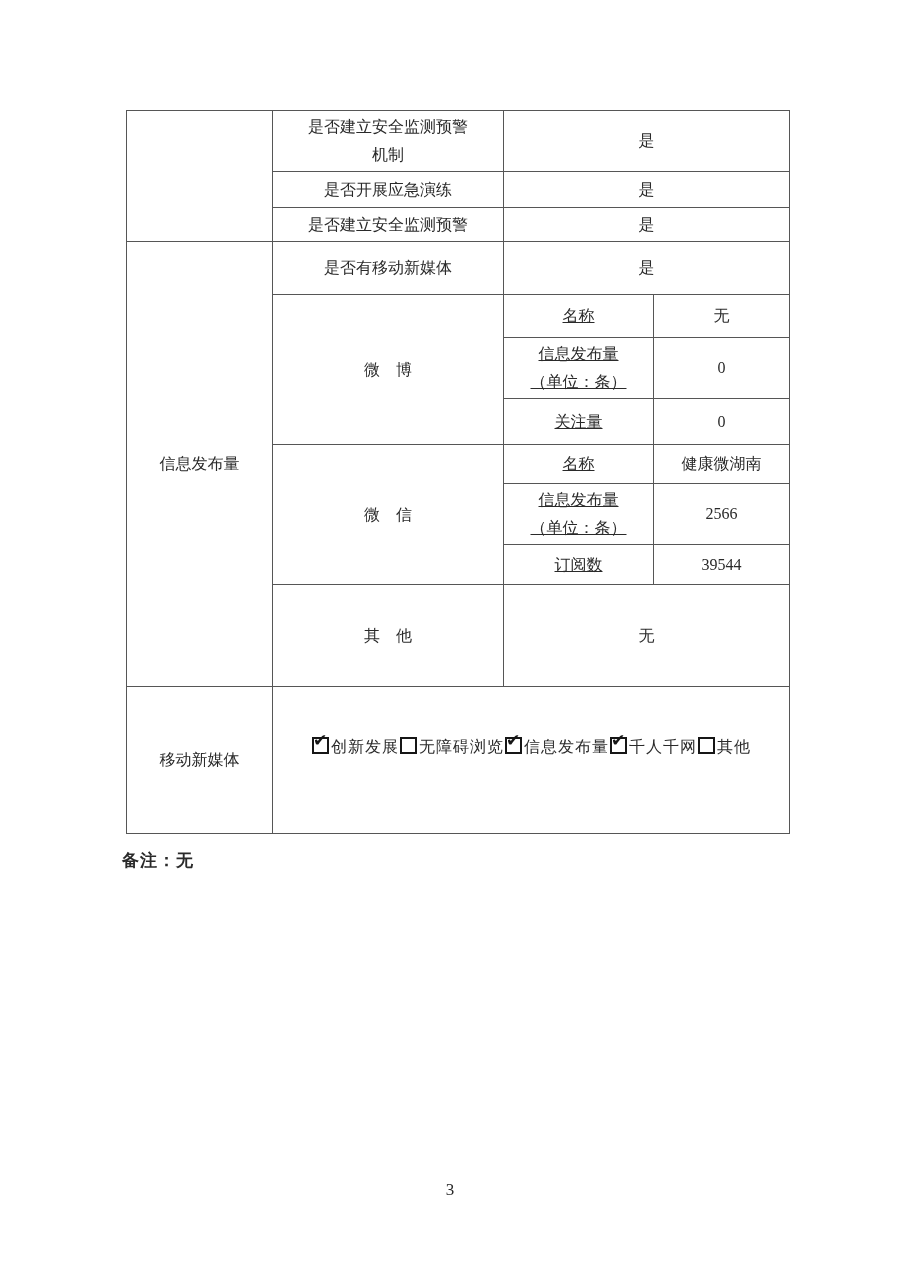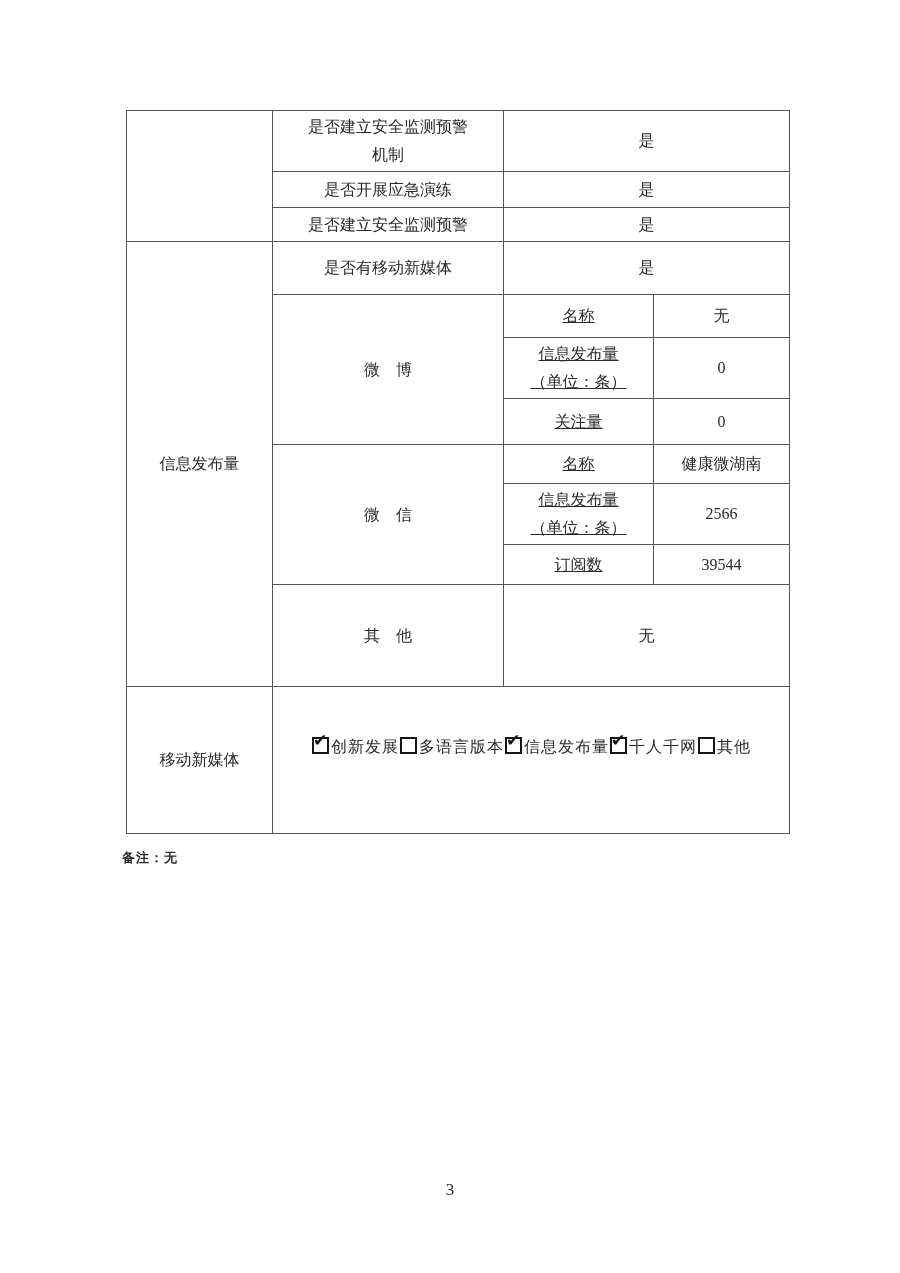--- a/index.html
+++ b/index.html
@@ -57,21 +57,21 @@
     font-weight: bold;
     color: #161616;
     font-family: "DejaVu Sans", sans-serif;
     line-height: 1;
   }
   .cb-label { font-size: 16px; letter-spacing: 1px; }
   .note {
     position: absolute;
     left: 122px;
     top: 849px;
-    font-size: 13px;
+    font-size: 17px;
     font-weight: bold;
     letter-spacing: 1px;
   }
   .pageno {
     position: absolute;
     left: 0;
     right: 0;
     top: 1180px;
     text-align: center;
     font-size: 17px;
@@ -149,21 +149,21 @@
       <td colspan="2">无</td>
     </tr>
 
     <tr style="height:147px">
       <td>移动新媒体</td>
       <td colspan="3">
         <div class="cb-wrap">
           <span class="cb-item">
             <span class="cb-box" data-checked="true"><span class="cb-check">✔</span></span><span class="cb-label">创新发展</span>
           </span><span class="cb-item">
-            <span class="cb-box" data-checked="false"></span><span class="cb-label">多语言版本</span>
+            <span class="cb-box" data-checked="false"></span><span class="cb-label">无障碍浏览</span>
           </span><span class="cb-item">
             <span class="cb-box" data-checked="true"><span class="cb-check">✔</span></span><span class="cb-label">信息发布量</span>
           </span><span class="cb-item">
             <span class="cb-box" data-checked="true"><span class="cb-check">✔</span></span><span class="cb-label">千人千网</span>
           </span><span class="cb-item">
             <span class="cb-box" data-checked="false"></span><span class="cb-label">其他</span>
           </span>
         </div>
       </td>
     </tr>

